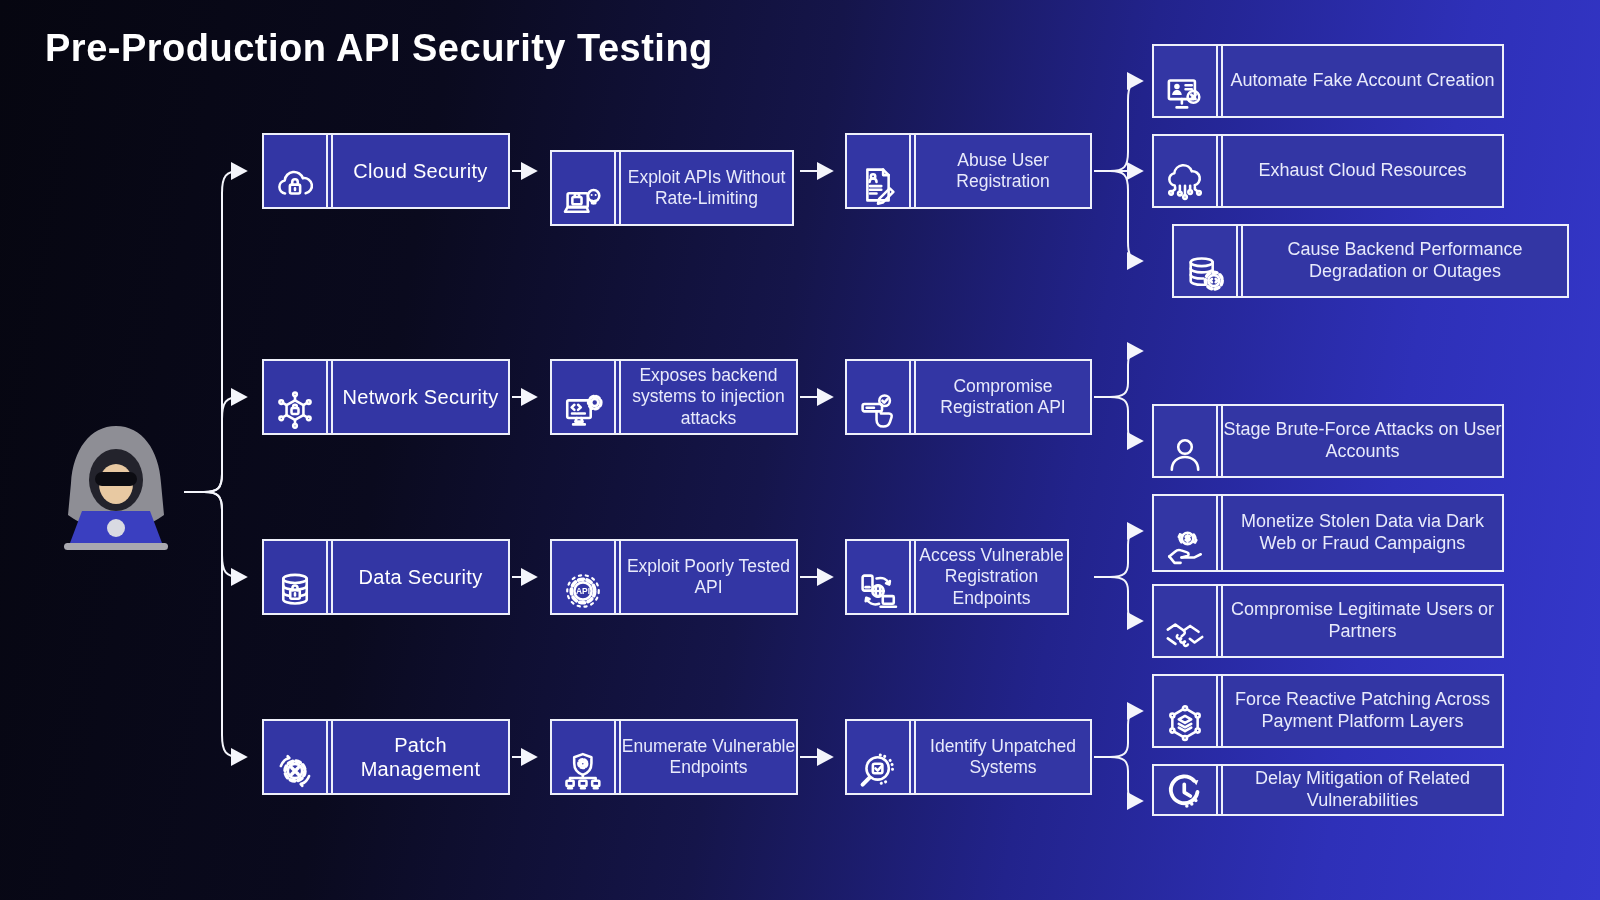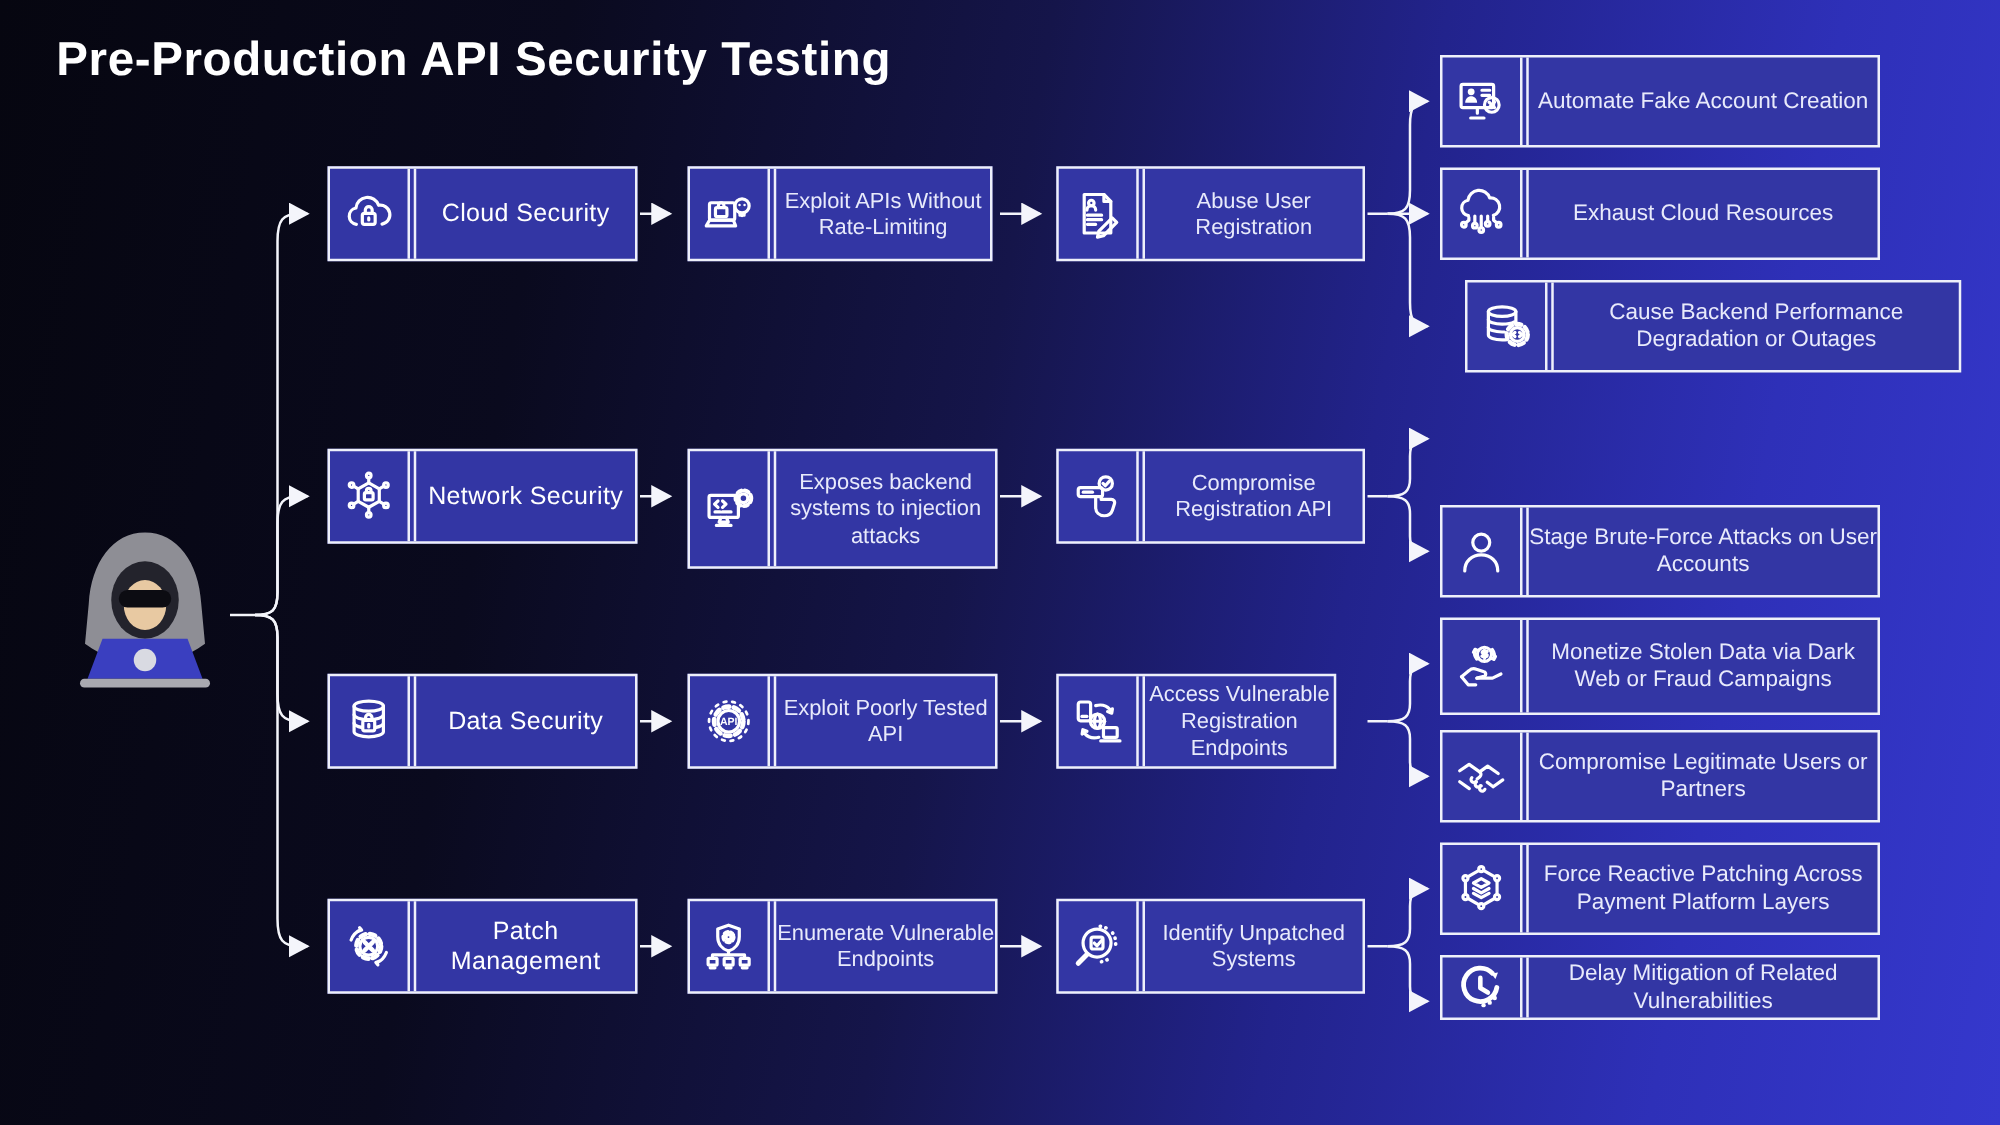--- a/index.html
+++ b/index.html
@@ -10,21 +10,21 @@
   }
   .title{
     position:absolute;left:45px;top:27px;font-size:38px;font-weight:700;
     color:#ffffff;letter-spacing:.5px;
   }
   .box{
     position:absolute;display:flex;box-sizing:border-box;
     background:#3336a4;border:2px solid #eef0fa;
   }
   .icon-cell{
-    flex:0 0 62px;display:flex;align-items:center;justify-content:center;
+    flex:0 0 62px;display:flex;align-items:flex-end;justify-content:center;
     border-right:2px solid #eef0fa;
   }
   .label-cell{
     flex:1;display:flex;align-items:center;justify-content:center;text-align:center;
     margin-left:3px;border-left:2px solid #eef0fa;
     padding:4px 0;color:#e8eafb;font-size:17.5px;line-height:1.22;
   }
   .cat .label-cell{font-weight:normal;color:#ffffff;font-size:20px;letter-spacing:.3px;}
   .out .label-cell{font-size:18px;}
   svg.ic{stroke:#ffffff;fill:none;stroke-width:1.4;stroke-linecap:round;stroke-linejoin:round;}
@@ -94,21 +94,21 @@
     <div class="icon-cell">
       <svg class="ic" width="44" height="44" viewBox="0 0 24 24">
         <path d="M6.6 16.6a3.6 3.6 0 0 1-.2-7.1 5.1 5.1 0 0 1 9.9-1.2 4.1 4.1 0 0 1 1.5 8.2"></path>
         <rect x="9.2" y="11.8" width="5.6" height="4.8" rx=".9"></rect>
         <path d="M10.5 11.8v-1.4a1.5 1.5 0 0 1 3 0v1.4 M12 13.8v.9"></path>
       </svg>
     </div>
     <div class="label-cell">Cloud Security</div>
   </div>
 
-  <div class="box" style="left:550px;top:133px;width:244px;height:76px">
+  <div class="box" style="left:550px;top:150px;width:244px;height:76px">
     <div class="icon-cell">
       <svg class="ic" width="44" height="44" viewBox="0 0 24 24">
         <rect x="3.6" y="7.2" width="11" height="7.6" rx=".8"></rect>
         <path d="M2.2 17.3l1.4-2.5h10.4l1 2.5z"></path>
         <rect x="6.2" y="9.3" width="5" height="3.9" rx=".7"></rect>
         <path d="M7.5 9.3v-.9a1.2 1.2 0 0 1 2.4 0v.9"></path>
         <circle cx="17.8" cy="8.6" r="3.1"></circle>
         <circle cx="16.7" cy="8.2" r=".55" fill="#fff" stroke="none"></circle>
         <circle cx="18.9" cy="8.2" r=".55" fill="#fff" stroke="none"></circle>
         <path d="M16.9 11.4v1.2 M17.8 11.6v1.2 M18.7 11.4v1.2"></path>
@@ -192,21 +192,21 @@
           <circle cx="19.5" cy="7.1" r="1"></circle>
           <circle cx="19.5" cy="16" r="1"></circle>
         <circle cx="12" cy="20.1" r="1"></circle>
           <circle cx="4.5" cy="16" r="1"></circle>
           <circle cx="4.5" cy="7.1" r="1"></circle>
       </svg>
     </div>
     <div class="label-cell">Network Security</div>
   </div>
 
-  <div class="box" style="left:550px;top:359px;width:248px;height:96px">
+  <div class="box" style="left:550px;top:359px;width:248px;height:76px">
     <div class="icon-cell">
       <svg class="ic" width="44" height="44" viewBox="0 0 24 24">
         <rect x="3.4" y="6.2" width="12.8" height="9.6" rx=".8"></rect>
         <path d="M7.3 8.6L5.8 10l1.5 1.4 M9.3 8.6l1.5 1.4-1.5 1.4"></path>
         <path d="M6 13.4h2.2 M9.2 13.4h3.8"></path>
         <path d="M8.6 15.8l-.8 2h4l-.8-2 M6.6 19.3h6.4"></path>
         <circle cx="18.4" cy="7.4" r="3.4" stroke-dasharray="1.8 1.5" stroke-width="1.8"></circle>
         <circle cx="18.4" cy="7.4" r="1.9"></circle>
       </svg>
     </div>

